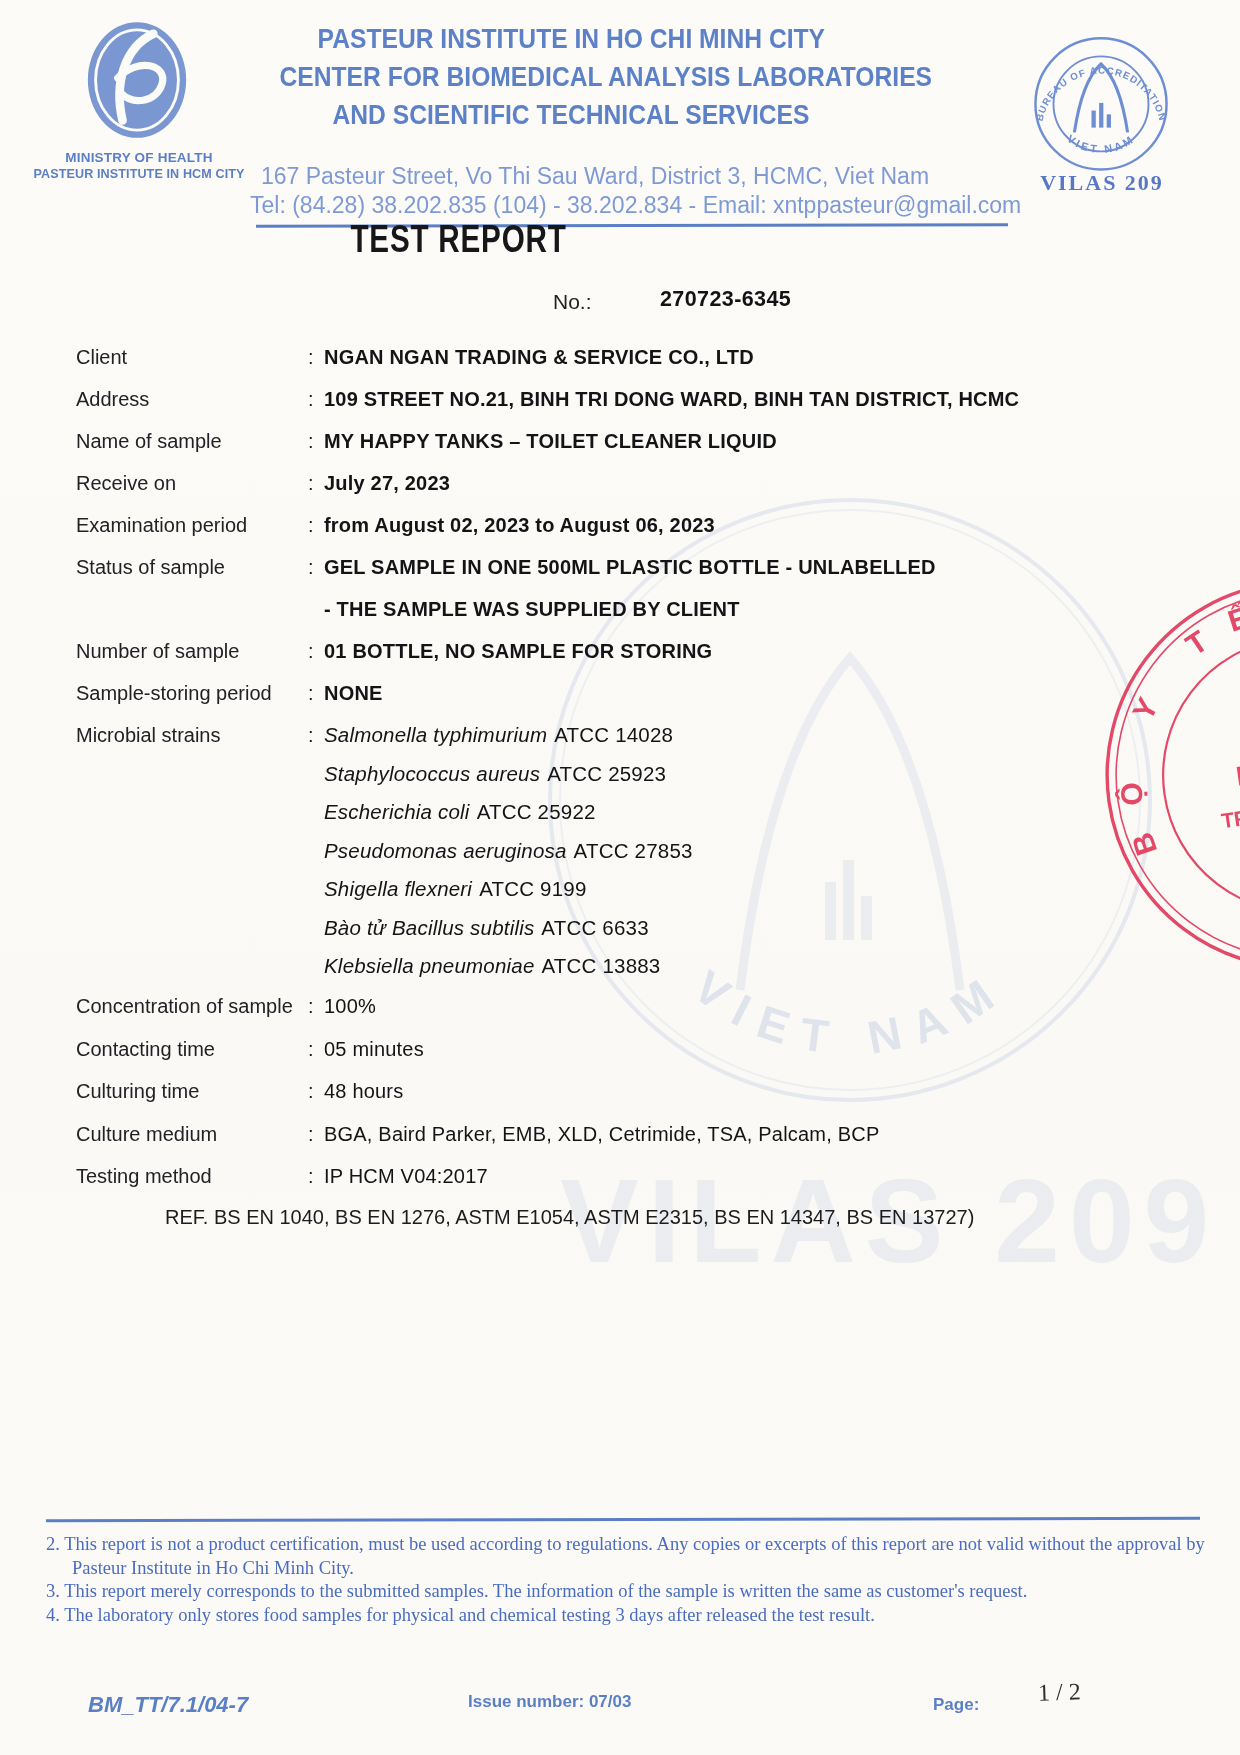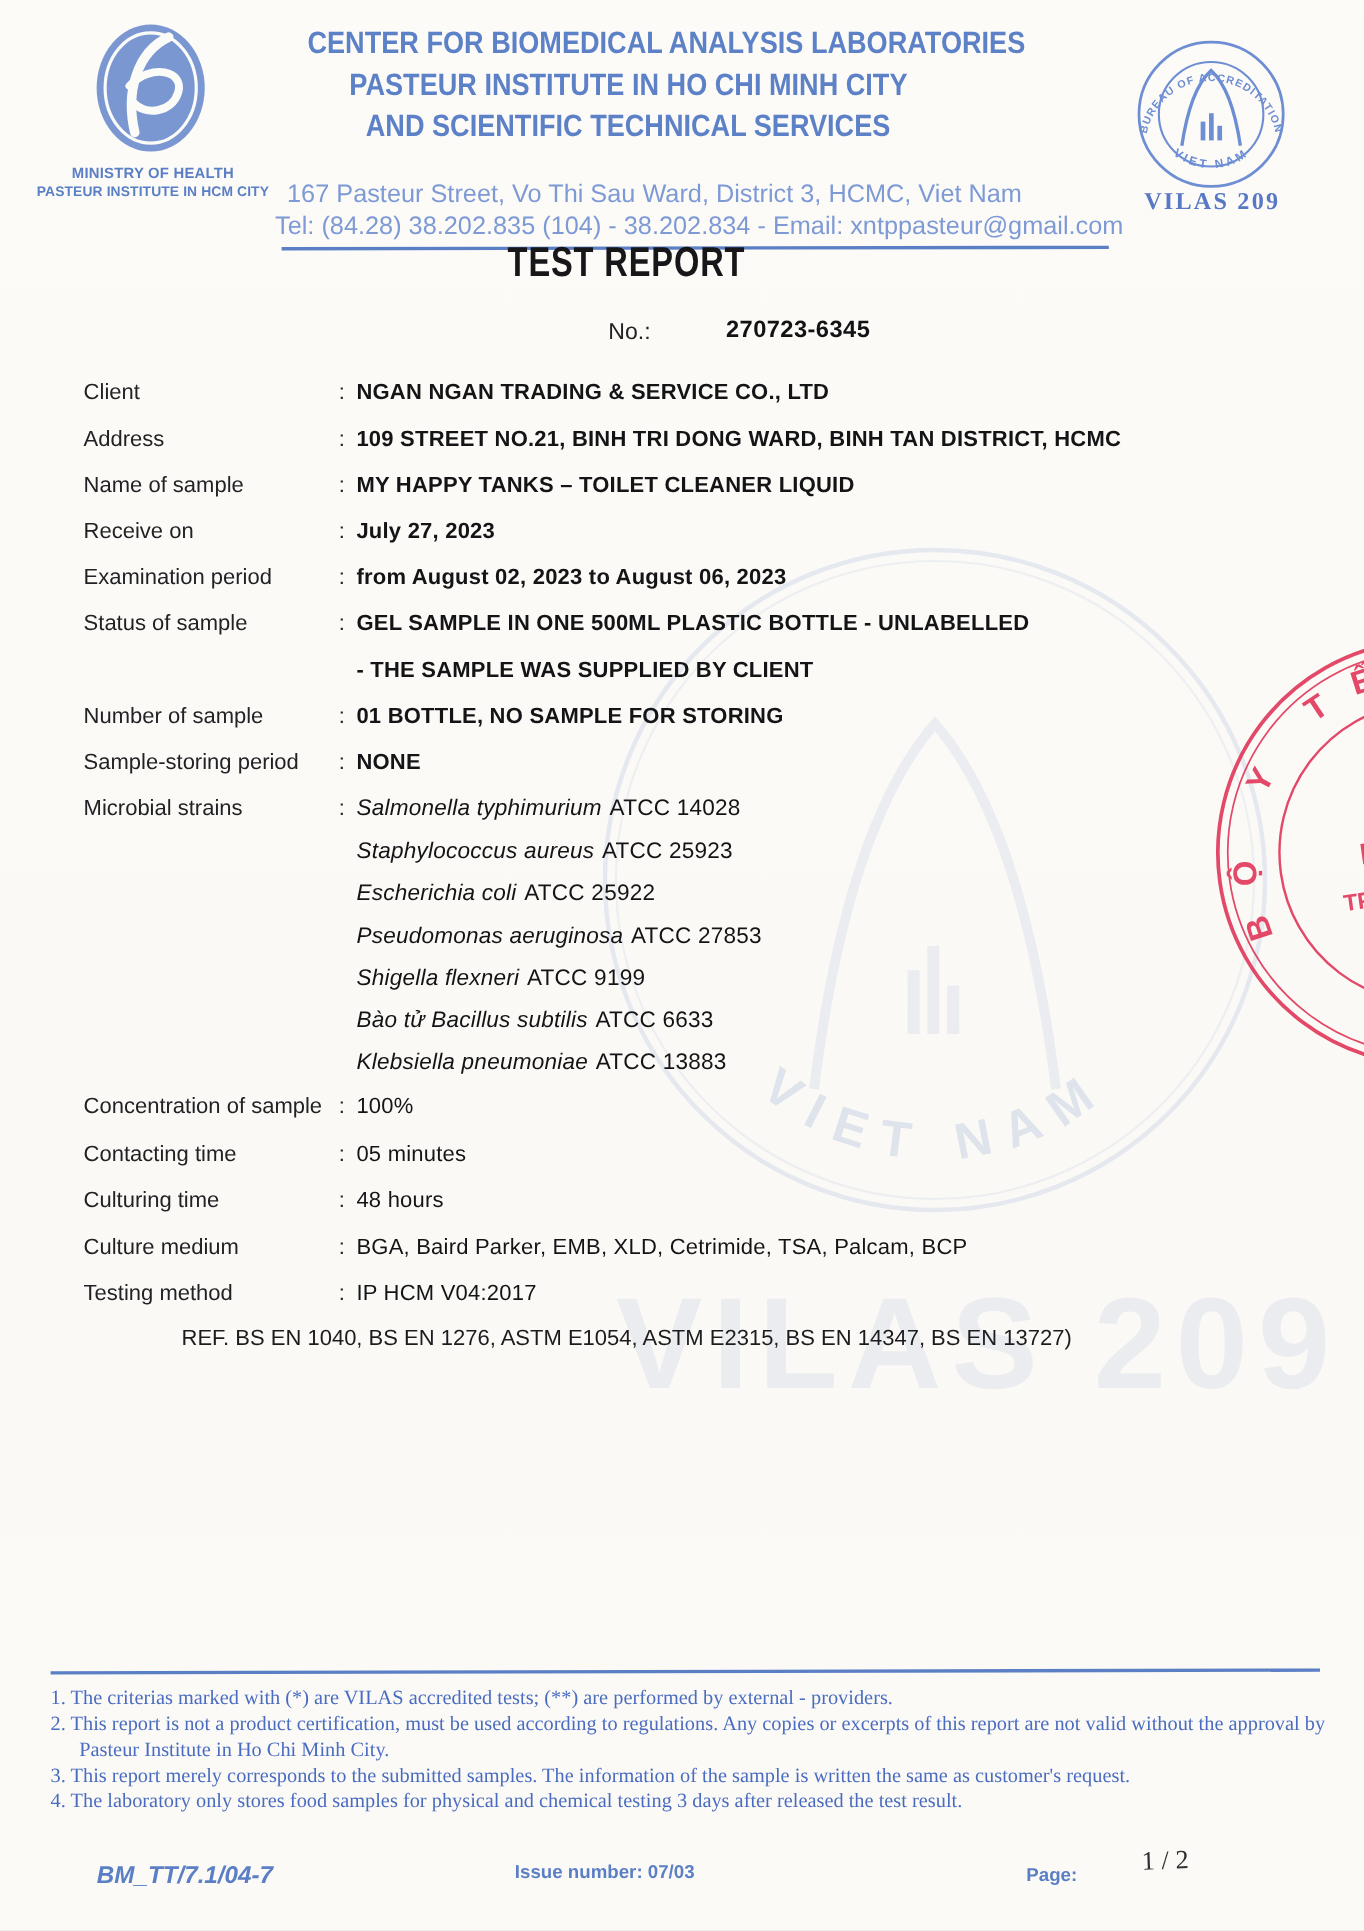--- a/index.html
+++ b/index.html
@@ -22,21 +22,21 @@
   .org .line>span{display:inline-block;transform:scaleX(.88);transform-origin:center;}
   .addr{position:absolute;left:250px;top:162px;width:690px;text-align:center;
     color:#7e9ad5;font-size:23px;line-height:29px;white-space:nowrap;}
   .header-rule{position:absolute;left:256px;top:224px;width:752px;height:2.5px;
     background:#5b7fc5;transform:rotate(-.1deg);}
   .vilas-svg{position:absolute;left:1025px;top:26px;width:152px;height:152px;}
   .vilas-label{position:absolute;left:1030px;top:170px;width:144px;text-align:center;
     font-family:"Liberation Serif",serif;font-weight:bold;color:#5878c6;
     font-size:22px;letter-spacing:2px;white-space:nowrap;}
   
-  .title{position:absolute;left:320px;top:218px;width:500px;text-align:center;
+  .title{position:absolute;left:320px;top:218px;width:500px;
     font-size:38px;font-weight:bold;color:#17171a;}
   .title>span{display:inline-block;transform:scaleX(.78);transform-origin:center;letter-spacing:1px;}
   .no-label{position:absolute;left:553px;top:290px;font-size:21px;color:#222;}
   .no-value{position:absolute;left:660px;top:287px;font-size:21.5px;font-weight:bold;color:#131316;letter-spacing:.4px;}
   
   .fields{position:absolute;left:0;top:344px;width:1100px;}
   .frow{display:flex;align-items:flex-start;line-height:26px;margin-bottom:16px;}
   .frow .lab{margin-left:76px;width:232px;flex:none;font-size:20px;color:#222226;}
   .frow .col{width:16px;flex:none;font-size:20px;}
   .frow .val{font-size:20px;font-weight:bold;letter-spacing:.2px;color:#141417;}
@@ -89,22 +89,22 @@
     <path d="M 72,16 C 42,30 31,68 40,106" stroke="#fbfbf8" stroke-width="9" fill="none" stroke-linecap="round"></path>
     <path d="M 35,62 C 56,40 87,48 81,68 C 75,88 49,90 39,78" stroke="#fbfbf8" stroke-width="7.5" fill="none" stroke-linecap="round"></path>
   </svg>
 
   <div class="ministry">
     <div class="l1">MINISTRY OF HEALTH</div>
     <div class="l2">PASTEUR INSTITUTE IN HCM CITY</div>
   </div>
 
   <div class="org">
+    <span class="line"><span>PASTEUR INSTITUTE IN HO CHI MINH CITY</span></span>
     <span class="line"><span>CENTER FOR BIOMEDICAL ANALYSIS LABORATORIES</span></span>
-    <span class="line"><span>PASTEUR INSTITUTE IN HO CHI MINH CITY</span></span>
     <span class="line"><span>AND SCIENTIFIC TECHNICAL SERVICES</span></span>
   </div>
 
   <div class="addr">
     <div>167 Pasteur Street, Vo Thi Sau Ward, District 3, HCMC, Viet Nam</div>
     <div>Tel: (84.28) 38.202.835 (104) - 38.202.834 - Email: xntppasteur@gmail.com</div>
   </div>
 
   <div class="header-rule"></div>
 
@@ -251,21 +251,20 @@
     <text font-size="30" font-weight="bold" letter-spacing="26" fill="#e23a5c">
       <textPath href="#stamp-arc" startOffset="14">BỘ Y TẾ</textPath>
     </text>
     <text x="202" y="160" text-anchor="middle" font-size="27" font-weight="bold" fill="#e23a5c">VIỆN</text>
     <text x="202" y="205" text-anchor="middle" font-size="27" font-weight="bold" fill="#e23a5c">PASTEUR</text>
     <text x="202" y="245" text-anchor="middle" font-size="21" font-weight="bold" fill="#e23a5c">TP. HỒ CHÍ MINH</text>
   </svg>
 
   <div class="foot-rule"></div>
   <div class="notes">
-    <div class="note">1. The criterias marked with (*) are VILAS accredited tests; (**) are performed by external - providers.</div>
     <div class="note">2. This report is not a product certification, must be used according to regulations. Any copies or excerpts of this report are not valid without the approval by Pasteur Institute in Ho Chi Minh City.</div>
     <div class="note">3. This report merely corresponds to the submitted samples. The information of the sample is written the same as customer's request.</div>
     <div class="note">4. The laboratory only stores food samples for physical and chemical testing 3 days after released the test result.</div>
   </div>
   <div class="foot-code">BM_TT/7.1/04-7</div>
   <div class="foot-issue">Issue number: 07/03</div>
   <div class="foot-page-label">Page:</div>
   <div class="foot-page-val">1 / 2</div>
 
 </div>

